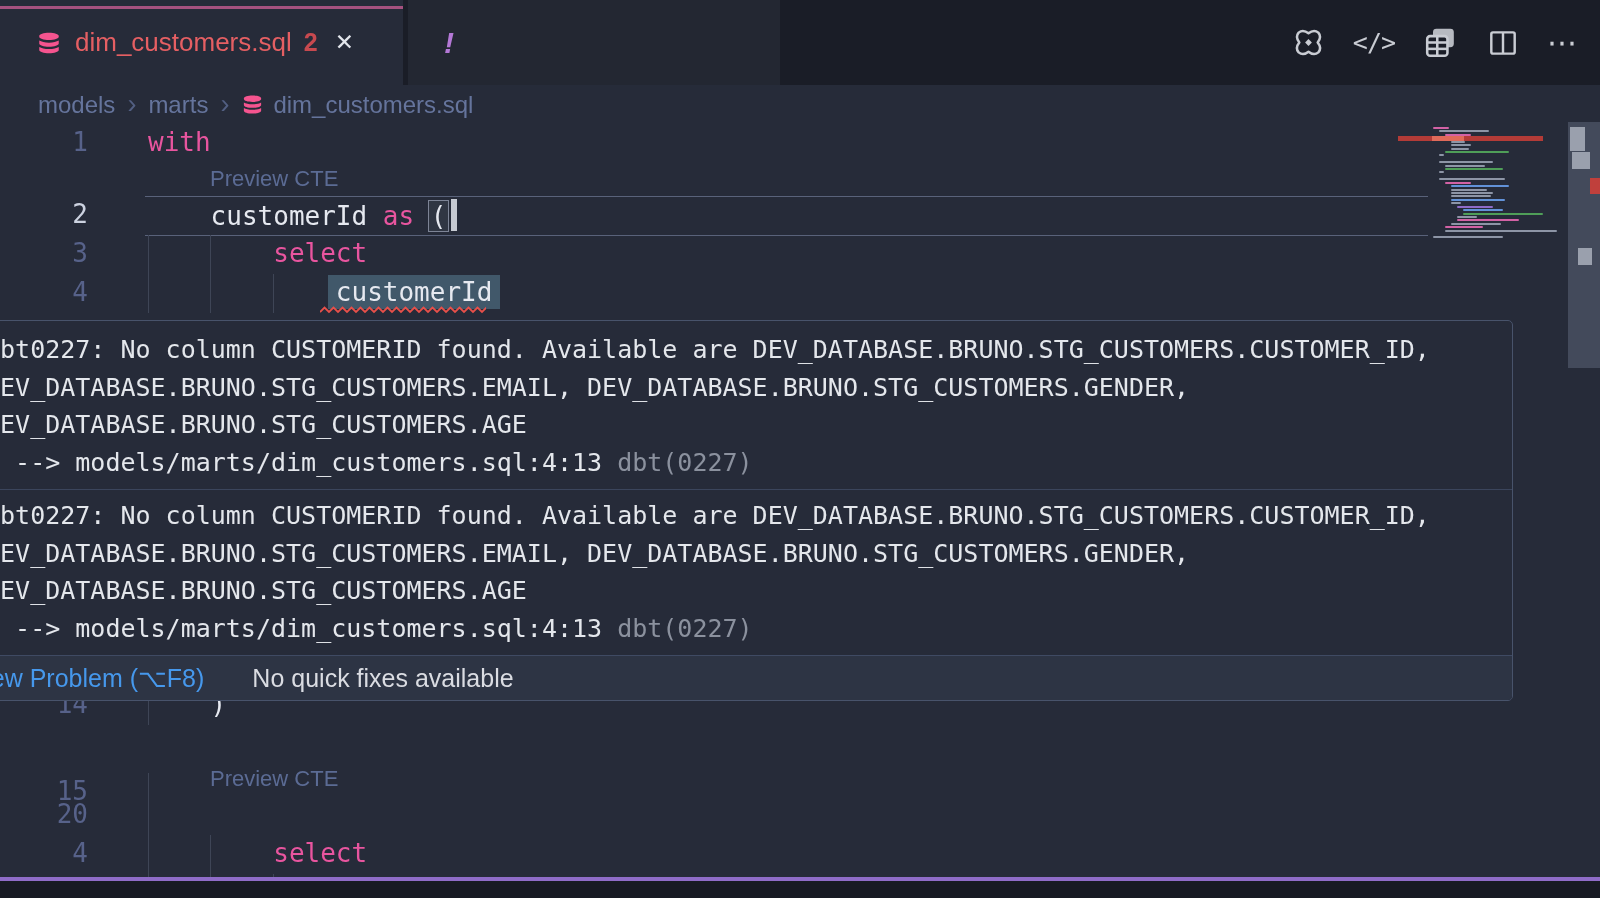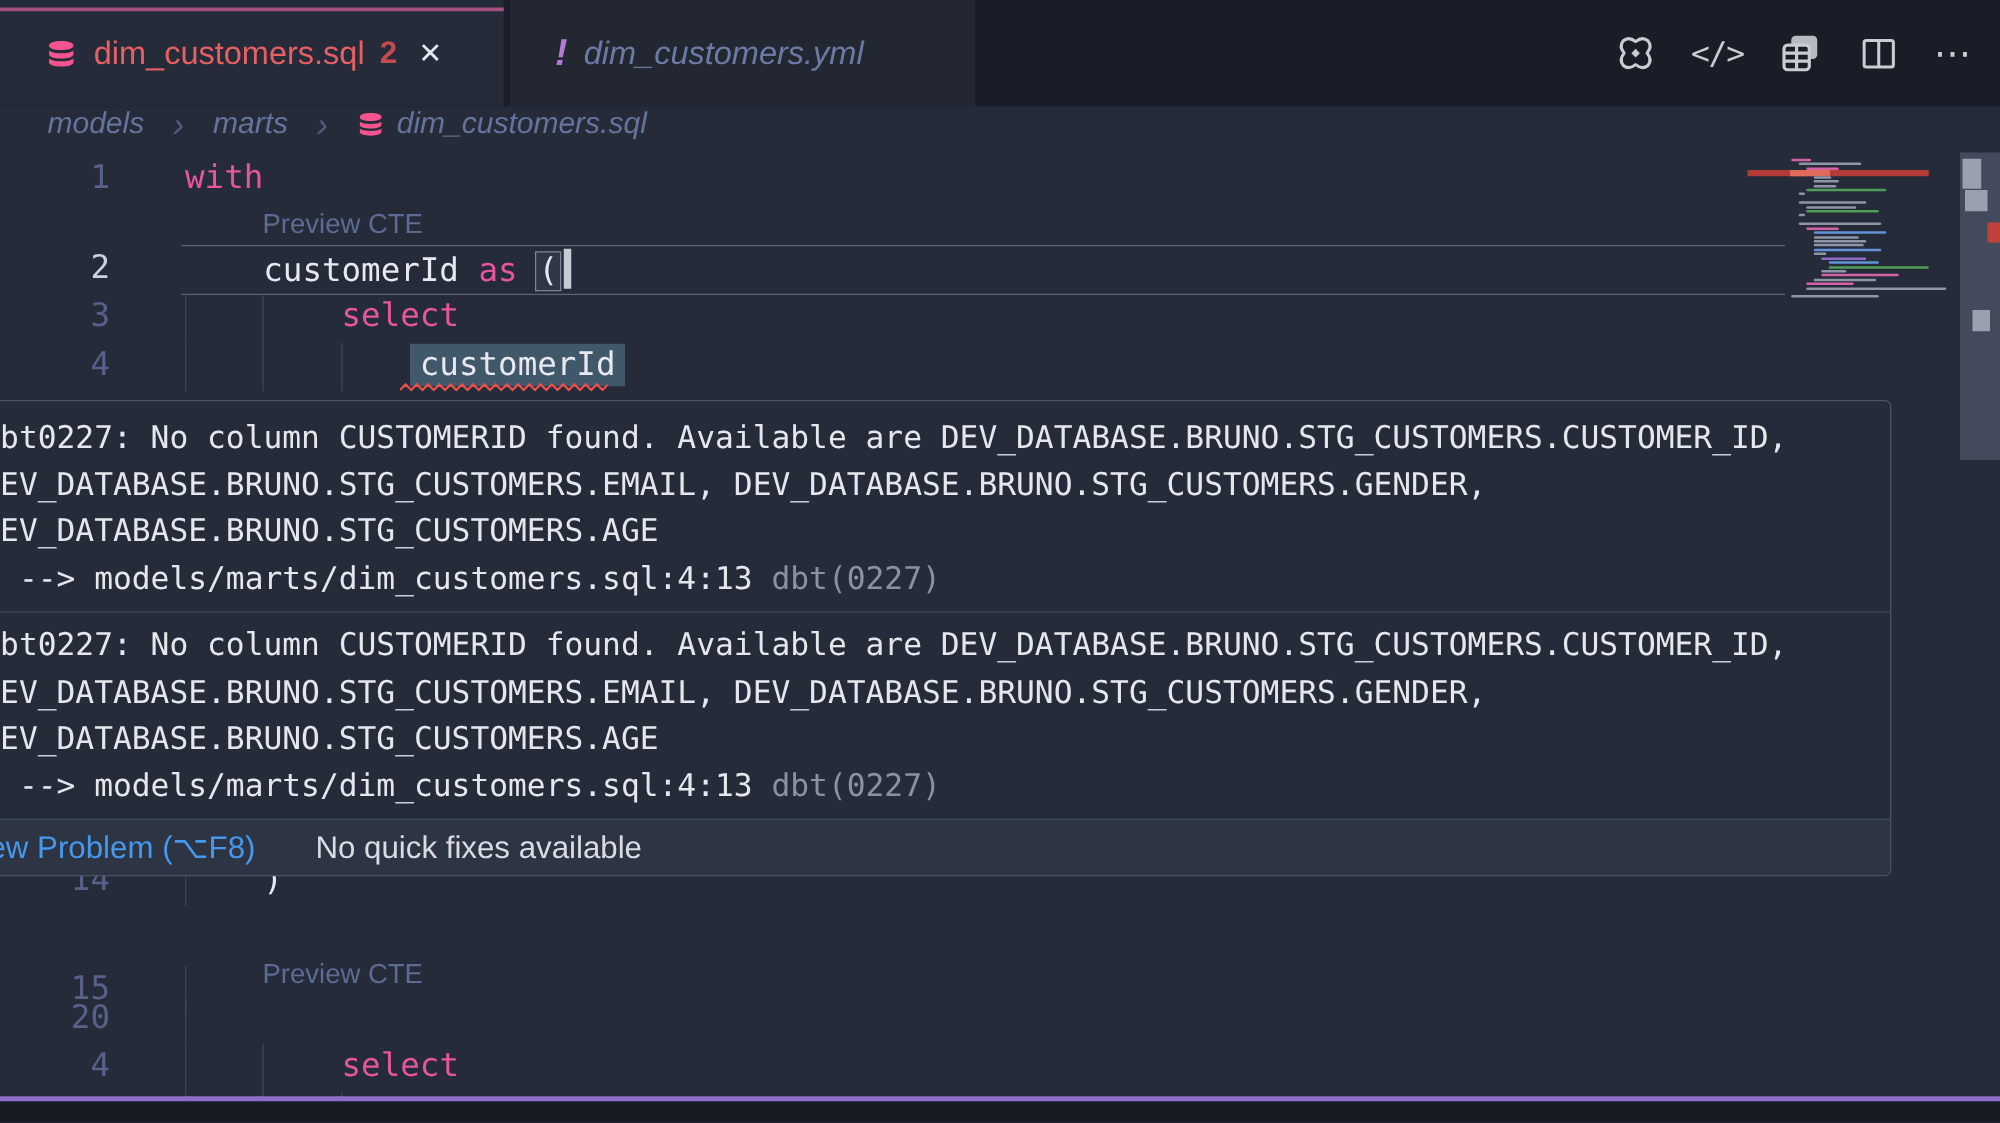--- a/index.html
+++ b/index.html
@@ -19,22 +19,22 @@
   .tab-badge { font-size:25px; color:#c7494f; margin-left:12px; font-weight:600; }
   .tab-close { font-size:23px; color:#e3e6ec; margin-left:17px; cursor:pointer; }
   .warn-glyph { font-size:30px; font-weight:700; color:#b478d6; font-style:italic; }
 
   .actions { position:absolute; right:22px; top:0; height:85px; display:flex; align-items:center; gap:27px; }
   .action-btn { color:#c9ccd3; display:flex; align-items:center; justify-content:center; cursor:pointer; }
   .code-glyph { font-family:"DejaVu Sans Mono", monospace; font-size:25px; color:#c9ccd3; letter-spacing:-1px; }
   .more-glyph { font-size:30px; color:#c9ccd3; letter-spacing:1px; }
 
   
-  .breadcrumb { position:absolute; left:38px; top:85px; height:39px; display:flex; align-items:flex-start; gap:23px;
-                font-size:24px; color:#65749c;font-style:italic; }
+  .breadcrumb { position:absolute; left:38px; top:85px; height:39px; display:flex; align-items:center; gap:12px;
+                font-size:24px; color:#65749c; }
   .crumb { cursor:pointer; }
   .crumb-sep { font-size:27px; color:#525f82; }
   .crumb-last { display:flex; align-items:center; gap:9px; }
 
   
   .code-line { position:absolute; left:0; width:1600px; height:39px; }
   .gutter-num { position:absolute; left:0; width:88px; text-align:right; top:3px;
                 font-family:"DejaVu Sans Mono", monospace; font-size:26px; color:#57628a; }
   .gutter-num.active { color:#ccd2e0; }
   .code-text { position:absolute; left:148px; top:3px; white-space:pre;
@@ -93,21 +93,20 @@
           <path fill="#f5548f" d="M3 9.8c1.8 1.2 5.2 1.9 9 1.9s7.2-.7 9-1.9v2.7c0 1.7-4 3-9 3s-9-1.3-9-3V9.8z"></path>
           <path fill="#f5548f" d="M3 15.7c1.8 1.2 5.2 1.9 9 1.9s7.2-.7 9-1.9v2.7c0 1.7-4 3-9 3s-9-1.3-9-3v-2.7z"></path>
         </svg>
       </span>
       <span class="tab-label">dim_customers.sql</span>
       <span class="tab-badge">2</span>
       <span class="tab-close">✕</span>
     </div>
     <div class="tab tab-inactive">
       <span class="warn-glyph">!</span>
-      <span class="tab-label">dim_customers.yml</span>
     </div>
 
     <div class="actions">
       <span class="action-btn">
         <svg width="35" height="35" viewBox="0 0 32 32" fill="none" stroke="#c9ccd3" stroke-width="2.3" stroke-linejoin="round">
           <path d="M7 7 Q11 3.6 16 7.6 Q21 3.6 25 7 Q28.4 11 24.4 16 Q28.4 21 25 25 Q21 28.4 16 24.4 Q11 28.4 7 25 Q3.6 21 7.6 16 Q3.6 11 7 7 Z"></path>
           <rect x="13.8" y="13.8" width="4.4" height="4.4" transform="rotate(45 16 16)" fill="#c9ccd3" stroke="none"></rect>
         </svg>
       </span>
       <span class="action-btn code-glyph">&lt;/&gt;</span>

